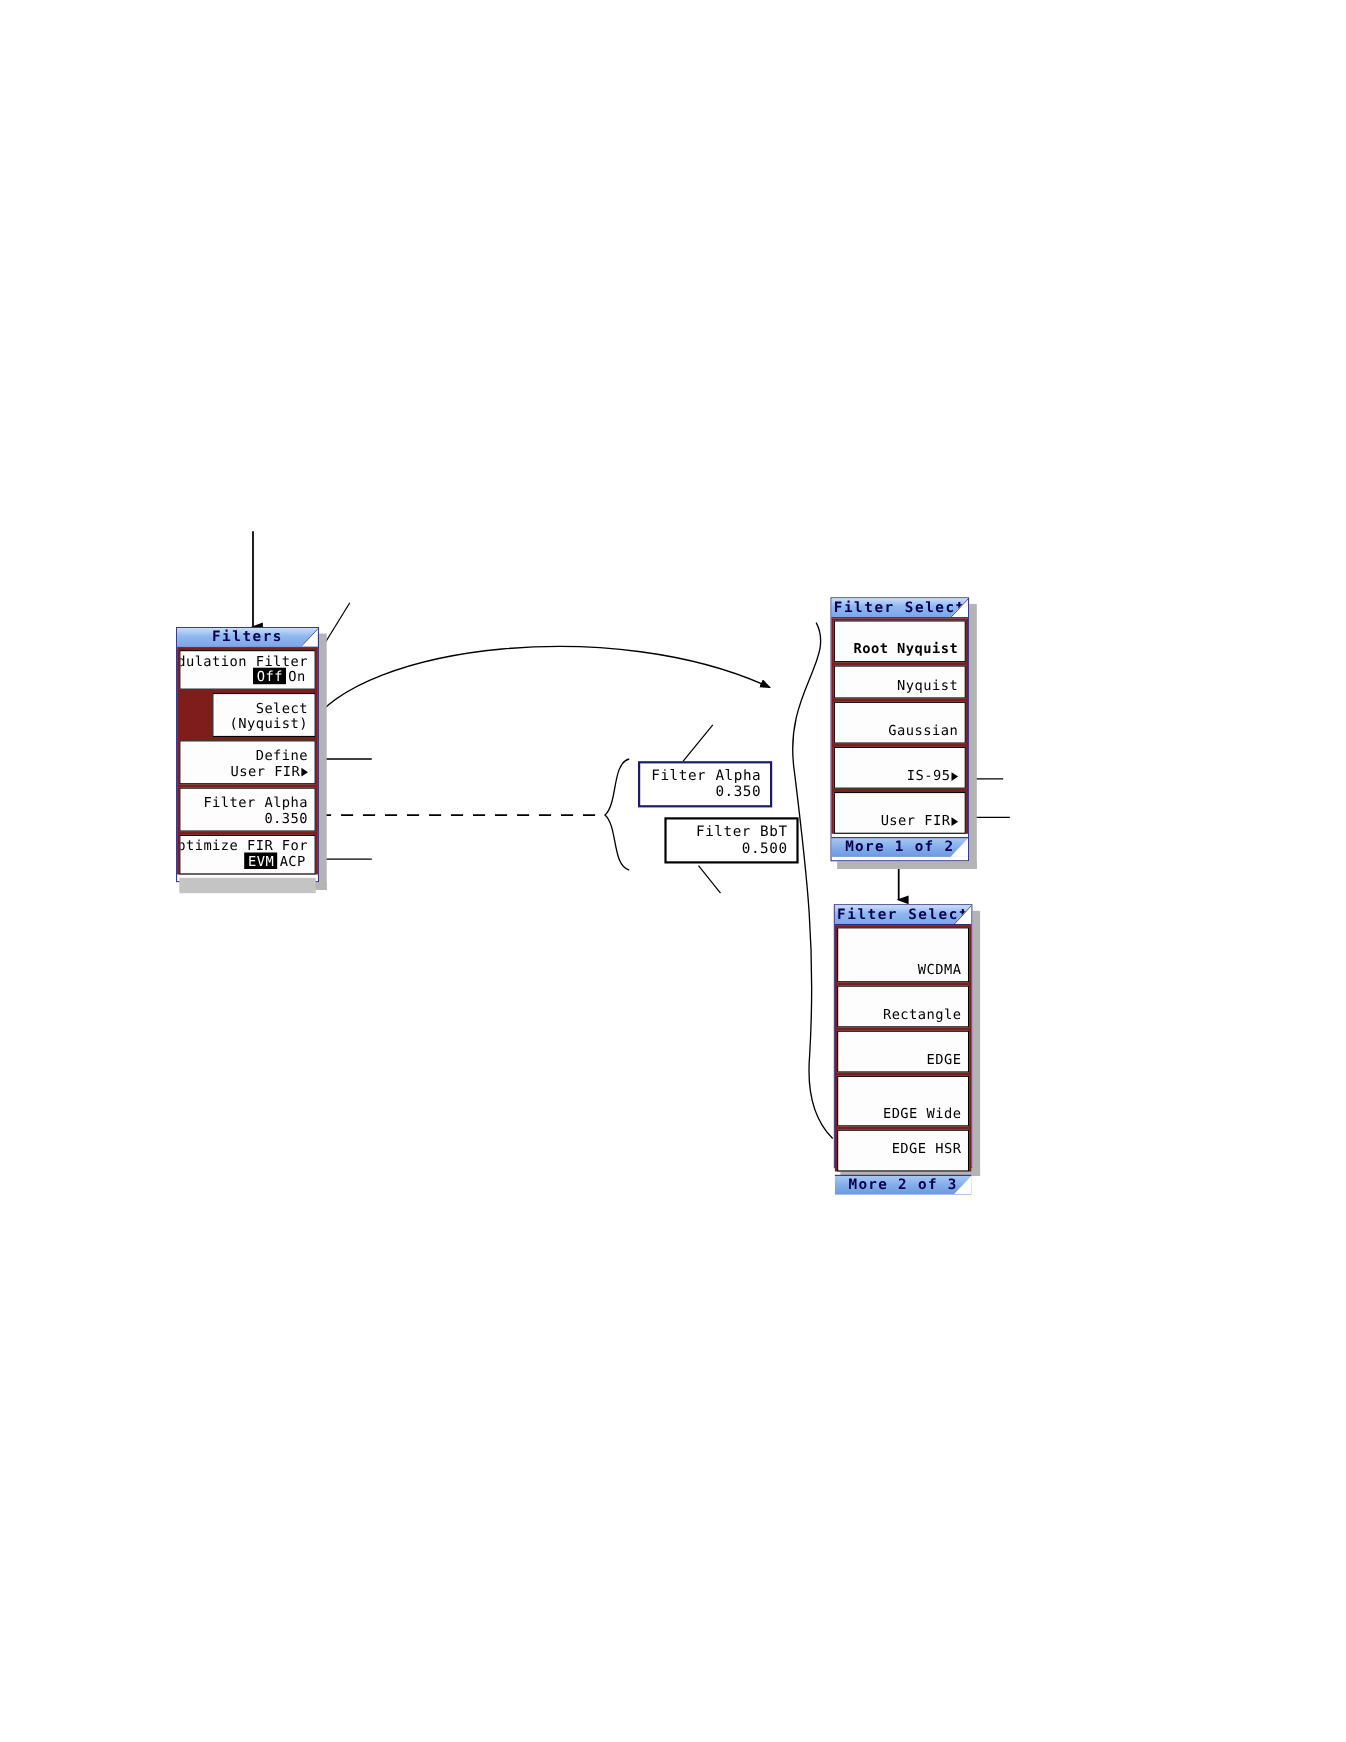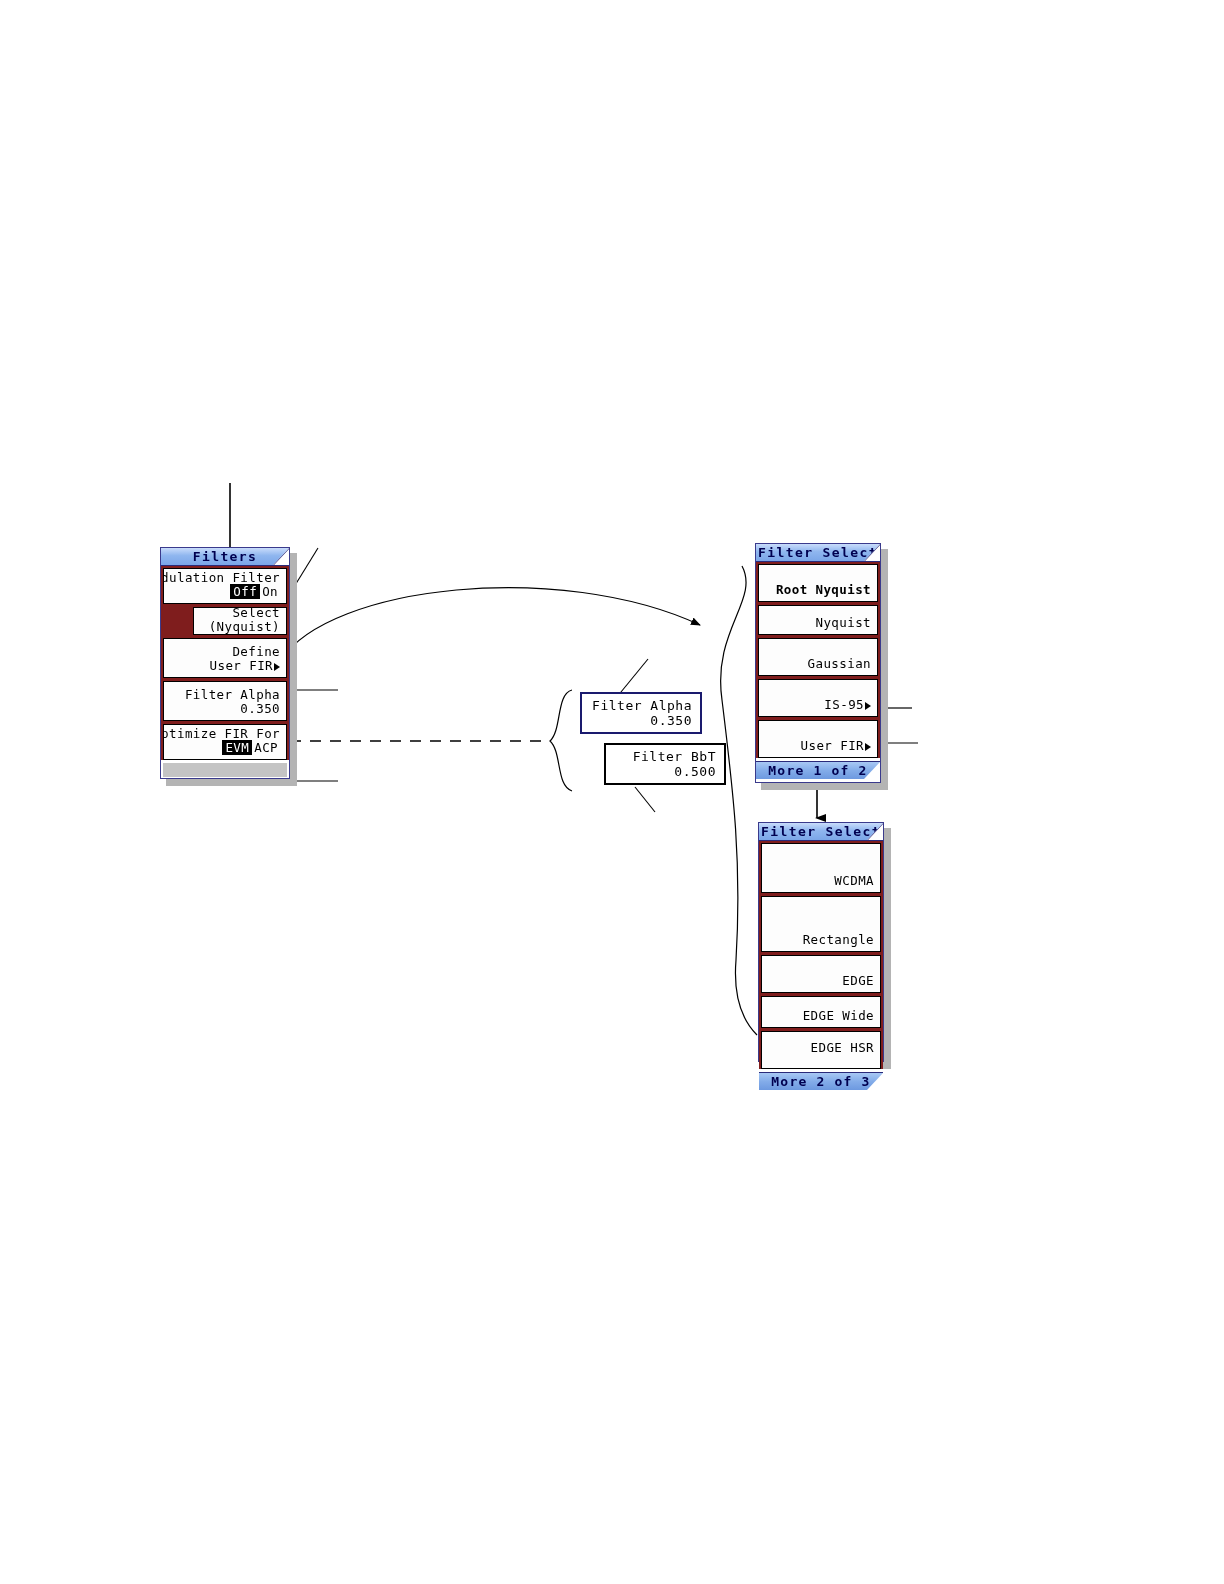--- a/index.html
+++ b/index.html
@@ -225,39 +225,39 @@
     <line x1="290" y1="781" x2="338" y2="781" stroke="#000000" stroke-width="1.2"></line>
 
     <line x1="648" y1="659" x2="612" y2="703" stroke="#000000" stroke-width="1.1"></line>
 
     <line x1="635" y1="787" x2="655" y2="812" stroke="#000000" stroke-width="1.1"></line>
 
     <line x1="882" y1="708" x2="912" y2="708" stroke="#000000" stroke-width="1.2"></line>
     <line x1="882" y1="743" x2="918" y2="743" stroke="#000000" stroke-width="1.2"></line>
   </svg>
 
-  <div class="menu" style="left:160px; top:547px; width:130px; height:232px;">
+  <div class="menu" style="left:160px; top:570px; width:130px; height:232px;">
     <div class="shadow-r"></div>
     <div class="shadow-b"></div>
     <div class="menu-inner">
       <div class="menu-title">
         <span>Filters</span>
         <span class="corner"></span>
       </div>
       <div class="keys">
 
         <div class="softkey" style="height:36px;">
           <div class="ln">Modulation Filter</div>
           <div class="ln toggle-row">
             <span class="on-state">Off</span><span class="off-state">On</span>
           </div>
           <div class="pad-bot"></div>
         </div>
 
-        <div class="softkey" style="height:28px;margin-left:30px;">
+        <div class="softkey" style="height:40px;margin-left:30px;">
           <div class="ln">Select</div>
           <div class="ln">(Nyquist)</div>
           <div class="pad-bot"></div>
         </div>
 
         <div class="softkey" style="height:40px;">
           <div class="ln">Define</div>
           <div class="ln">
             <span>User FIR</span><span class="tri"></span>
           </div>
@@ -350,31 +350,31 @@
         <span>Filter Select</span>
         <span class="corner"></span>
       </div>
       <div class="keys">
 
         <div class="softkey" style="height:50px;">
           <div class="ln">WCDMA</div>
           <div class="pad-bot"></div>
         </div>
 
-        <div class="softkey" style="height:56px;">
+        <div class="softkey" style="height:38px;">
           <div class="ln">Rectangle</div>
           <div class="pad-bot"></div>
         </div>
 
         <div class="softkey" style="height:38px;">
           <div class="ln">EDGE</div>
           <div class="pad-bot"></div>
         </div>
 
-        <div class="softkey" style="height:32px;">
+        <div class="softkey" style="height:46px;">
           <div class="ln">EDGE Wide</div>
           <div class="pad-bot"></div>
         </div>
 
         <div class="softkey" style="height:38px;justify-content:center;">
           <div class="ln">EDGE HSR</div>
           <div class="pad-bot"></div>
         </div>
 
       </div>

